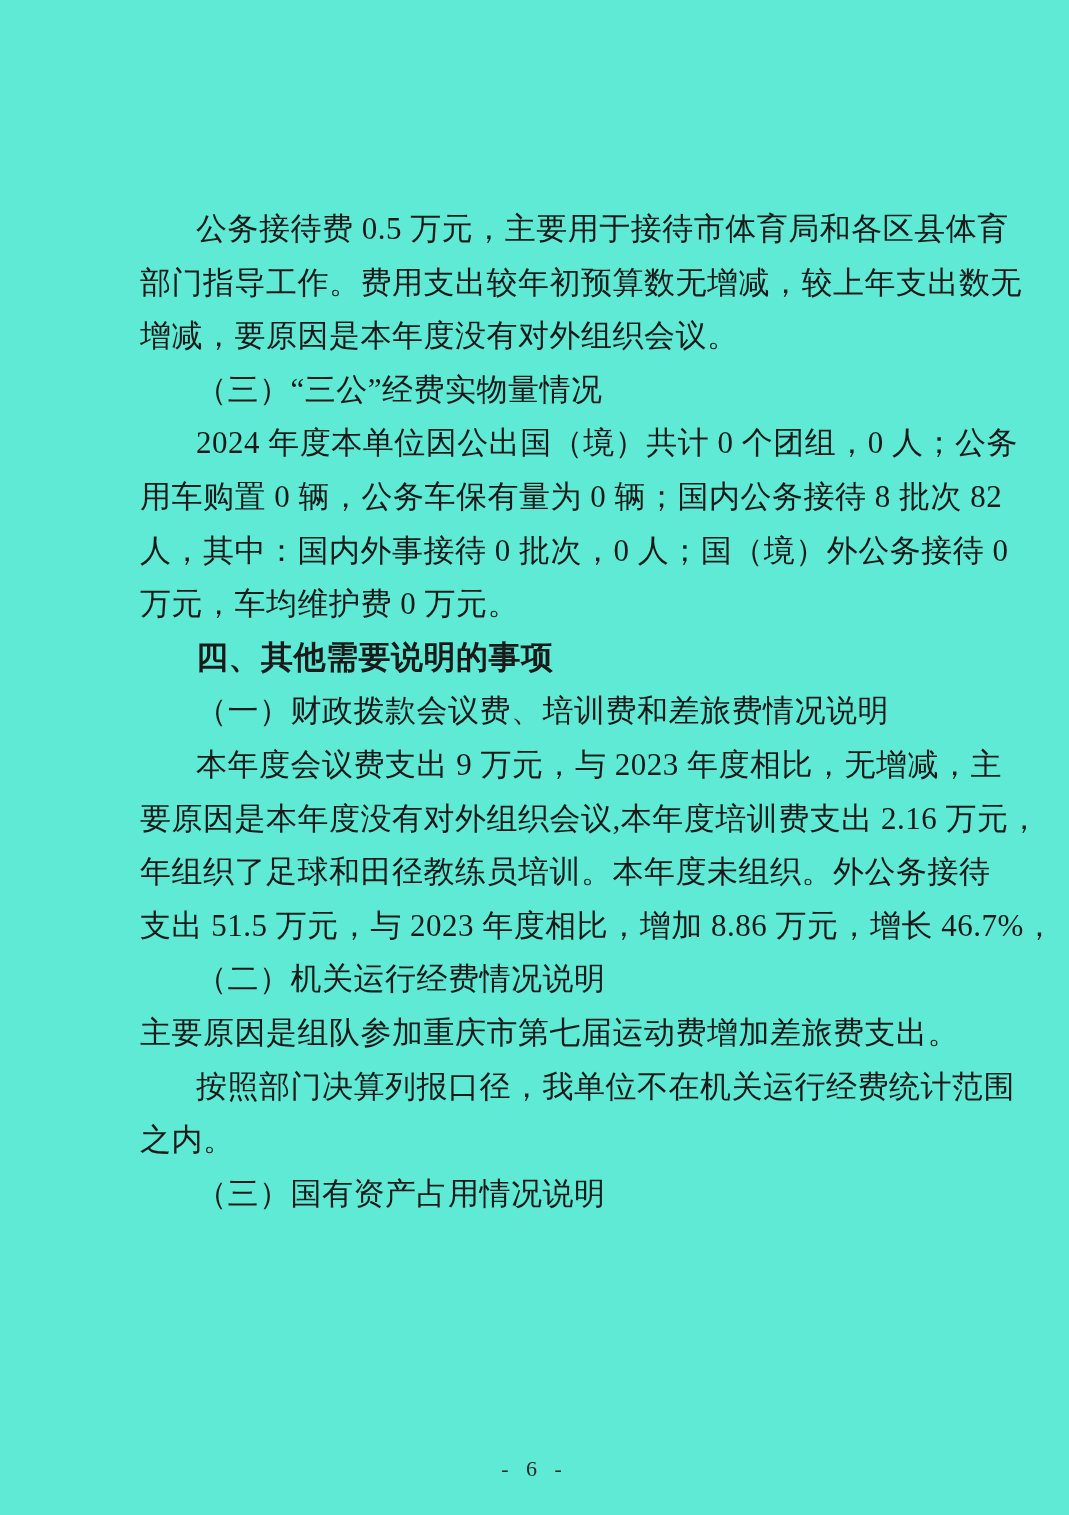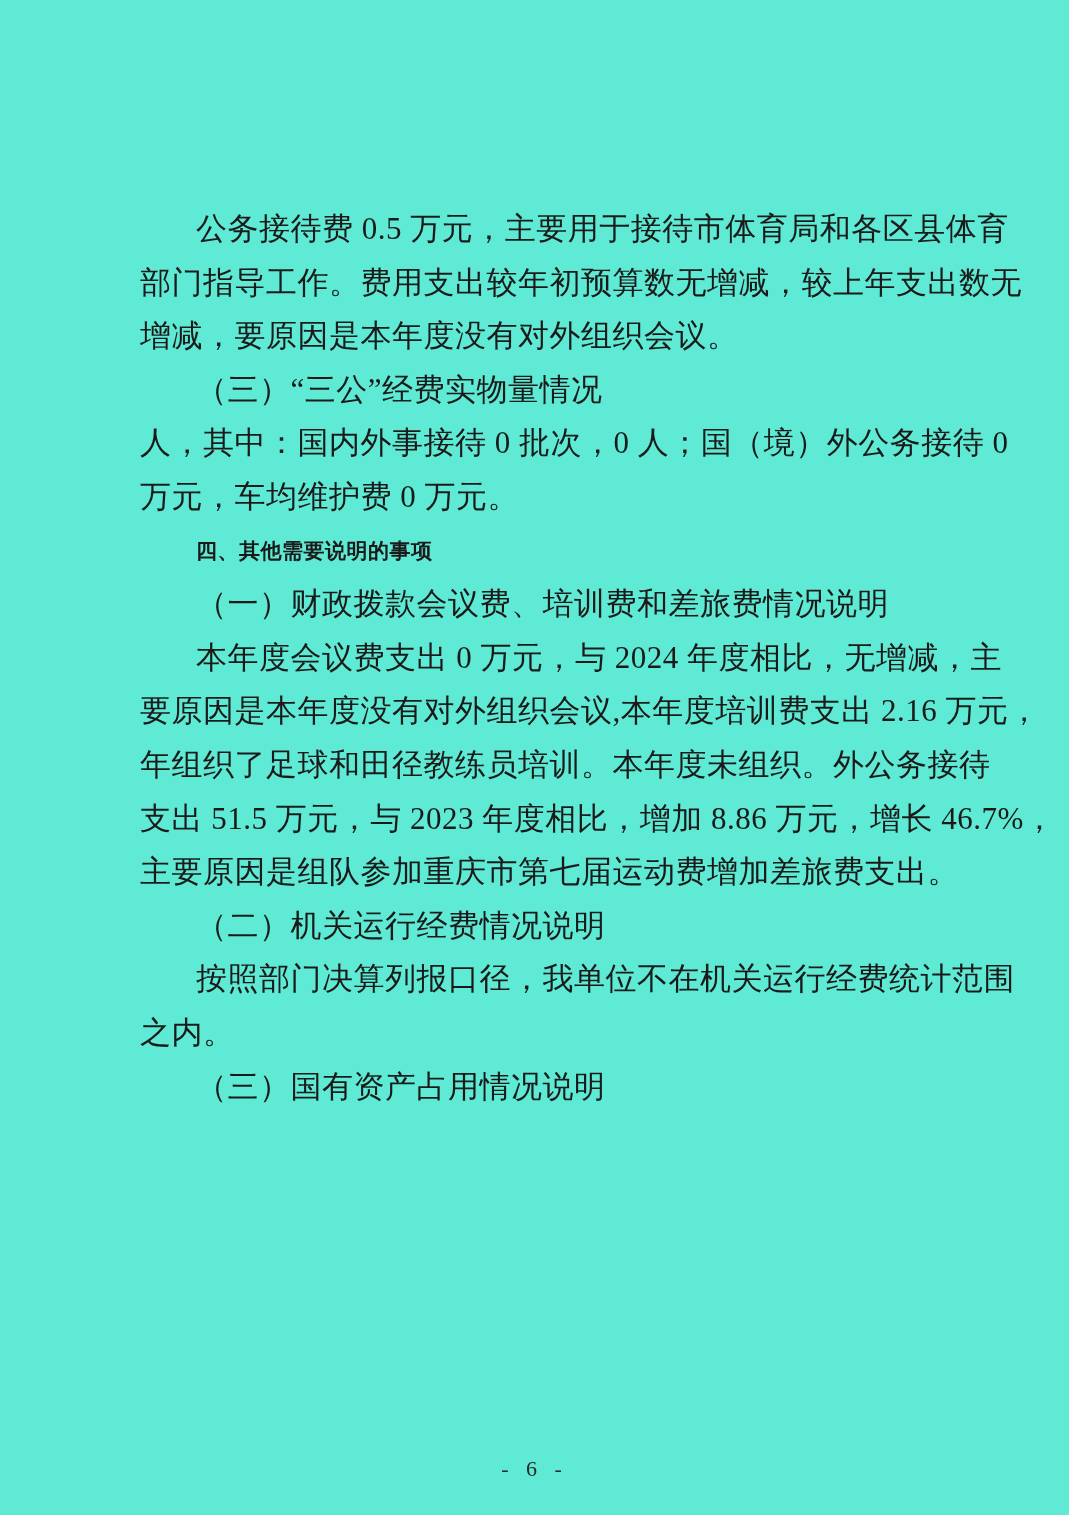--- a/index.html
+++ b/index.html
@@ -28,21 +28,21 @@
     font-size: 31px;
     white-space: nowrap;
     letter-spacing: 0.5px;
   }
   .indent {
     padding-left: 56px;
   }
   .h1 {
     font-family: "Liberation Sans", sans-serif;
     font-weight: bold;
-    font-size: 21px;
+    font-size: 32px;
   }
   .footer {
     position: absolute;
     left: 0;
     top: 1456px;
     width: 100%;
     text-align: center;
     font-size: 22px;
     font-family: "Liberation Serif", serif;
     color: #2a2a2a;
@@ -51,30 +51,32 @@
 </style>
 </head>
 <body>
 
 <div class="page">
   <div class="text-block">
     <div class="line indent">公务接待费 0.5 万元，主要用于接待市体育局和各区县体育</div>
     <div class="line">部门指导工作。费用支出较年初预算数无增减，较上年支出数无</div>
     <div class="line">增减，要原因是本年度没有对外组织会议。</div>
     <div class="line indent">（三）“三公”经费实物量情况</div>
+    <div class="line indent">2024 年度本单位因公出国（境）共计 0 个团组，0 人；公务</div>
+    <div class="line">用车购置 0 辆，公务车保有量为 0 辆；国内公务接待 8 批次 82</div>
     <div class="line">人，其中：国内外事接待 0 批次，0 人；国（境）外公务接待 0</div>
     <div class="line">万元，车均维护费 0 万元。</div>
     <div class="line indent h1">四、其他需要说明的事项</div>
     <div class="line indent">（一）财政拨款会议费、培训费和差旅费情况说明</div>
-    <div class="line indent">本年度会议费支出 0 万元，与 2024 年度相比，无增减，主</div>
+    <div class="line indent">本年度会议费支出 9 万元，与 2023 年度相比，无增减，主</div>
     <div class="line">要原因是本年度没有对外组织会议,本年度培训费支出 2.16 万元，</div>
     <div class="line">年组织了足球和田径教练员培训。本年度未组织。外公务接待</div>
     <div class="line">支出 51.5 万元，与 2023 年度相比，增加 8.86 万元，增长 46.7%，</div>
+    <div class="line indent">（二）机关运行经费情况说明</div>
     <div class="line">主要原因是组队参加重庆市第七届运动费增加差旅费支出。</div>
-    <div class="line indent">（二）机关运行经费情况说明</div>
     <div class="line indent">按照部门决算列报口径，我单位不在机关运行经费统计范围</div>
     <div class="line">之内。</div>
     <div class="line indent">（三）国有资产占用情况说明</div>
   </div>
 
   <div class="footer">
     <span>- 6 -</span>
   </div>
 </div>
 

